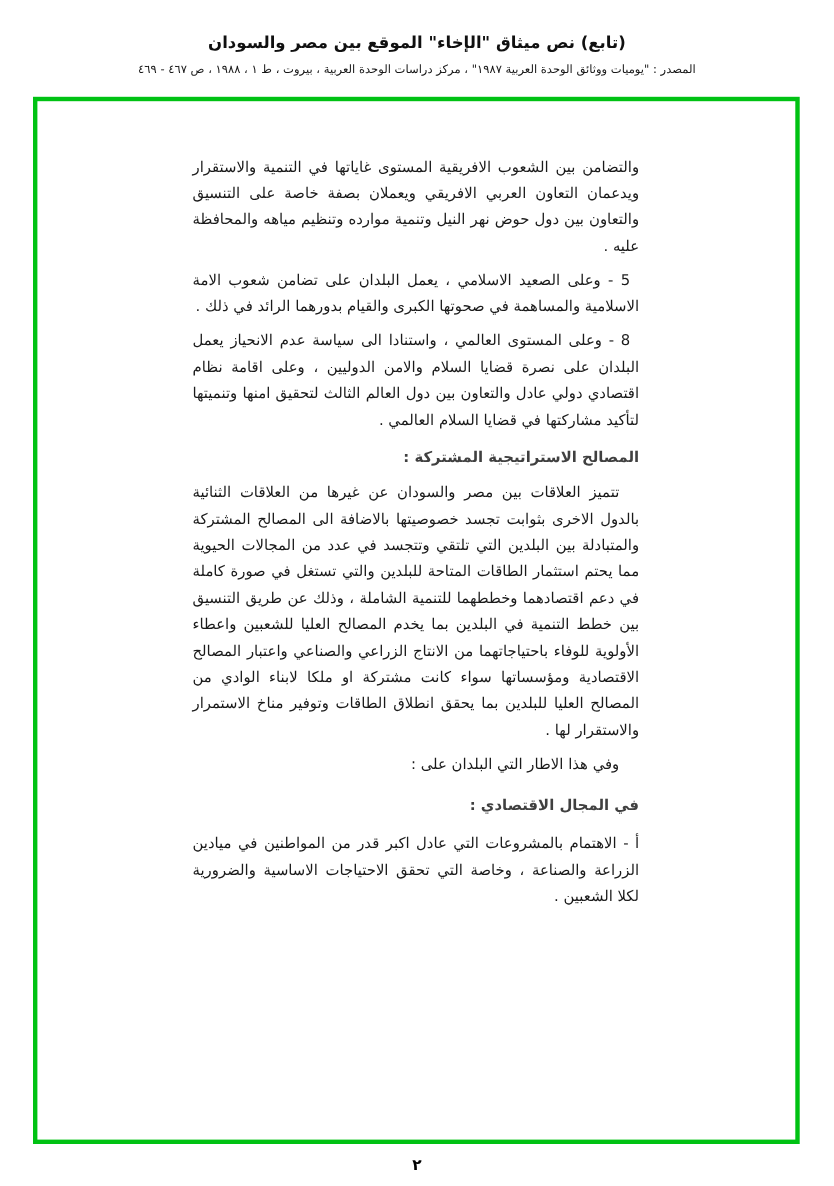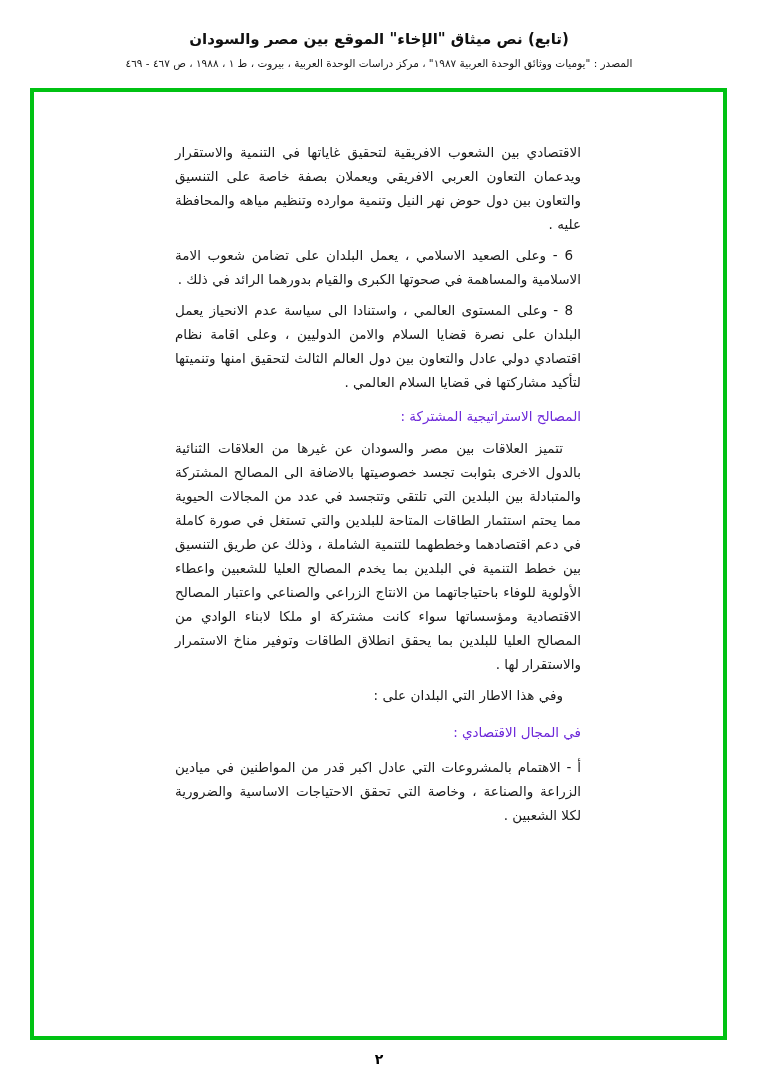--- a/index.html
+++ b/index.html
@@ -61,22 +61,22 @@
     font-size: 13.5px;
     line-height: 24px;
     color: var(--text, #1a1a1a);
   }
 
   .para { margin-bottom: 7px; }
   .indent { text-indent: 18px; }
   .indent-sm { text-indent: 8px; }
 
   .heading {
-    font-weight: normal;
-    color: #6d28d9;
+    font-weight: bold;
+    color: #404040;
     margin: 10px 0 8px;
     text-align: right;
   }
   .heading.sub {
     margin-top: 13px;
     margin-bottom: 11px;
   }
 
   
   .doc-footer {
@@ -98,23 +98,23 @@
 <div class="page">
 
   <header class="doc-header" dir="rtl">
     <div class="doc-title">(تابع) نص ميثاق "الإخاء" الموقع بين مصر والسودان</div>
     <div class="doc-source">المصدر : "يوميات ووثائق الوحدة العربية ١٩٨٧" ، مركز دراسات الوحدة العربية ، بيروت ، ط ١ ، ١٩٨٨ ، ص ٤٦٧ - ٤٦٩</div>
   </header>
 
   <div class="frame">
     <div class="text-col" dir="rtl">
 
-      <p class="para">الاقتصادي بين الشعوب الافريقية لتحقيق غاياتها في التنمية والاستقرار ويدعمان التعاون العربي الافريقي ويعملان بصفة خاصة على التنسيق والتعاون بين دول حوض نهر النيل وتنمية موارده وتنظيم مياهه والمحافظة عليه .</p>
+      <p class="para">والتضامن بين الشعوب الافريقية المستوى غاياتها في التنمية والاستقرار ويدعمان التعاون العربي الافريقي ويعملان بصفة خاصة على التنسيق والتعاون بين دول حوض نهر النيل وتنمية موارده وتنظيم مياهه والمحافظة عليه .</p>
 
-      <p class="para indent-sm">6 - وعلى الصعيد الاسلامي ، يعمل البلدان على تضامن شعوب الامة الاسلامية والمساهمة في صحوتها الكبرى والقيام بدورهما الرائد في ذلك .</p>
+      <p class="para indent-sm">5 - وعلى الصعيد الاسلامي ، يعمل البلدان على تضامن شعوب الامة الاسلامية والمساهمة في صحوتها الكبرى والقيام بدورهما الرائد في ذلك .</p>
 
       <p class="para indent-sm">8 - وعلى المستوى العالمي ، واستنادا الى سياسة عدم الانحياز يعمل البلدان على نصرة قضايا السلام والامن الدوليين ، وعلى اقامة نظام اقتصادي دولي عادل والتعاون بين دول العالم الثالث لتحقيق امنها وتنميتها لتأكيد مشاركتها في قضايا السلام العالمي .</p>
 
       <p class="heading">المصالح الاستراتيجية المشتركة :</p>
 
       <p class="para indent">تتميز العلاقات بين مصر والسودان عن غيرها من العلاقات الثنائية بالدول الاخرى بثوابت تجسد خصوصيتها بالاضافة الى المصالح المشتركة والمتبادلة بين البلدين التي تلتقي وتتجسد في عدد من المجالات الحيوية مما يحتم استثمار الطاقات المتاحة للبلدين والتي تستغل في صورة كاملة في دعم اقتصادهما وخططهما للتنمية الشاملة ، وذلك عن طريق التنسيق بين خطط التنمية في البلدين بما يخدم المصالح العليا للشعبين واعطاء الأولوية للوفاء باحتياجاتهما من الانتاج الزراعي والصناعي واعتبار المصالح الاقتصادية ومؤسساتها سواء كانت مشتركة او ملكا لابناء الوادي من المصالح العليا للبلدين بما يحقق انطلاق الطاقات وتوفير مناخ الاستمرار والاستقرار لها .</p>
 
       <p class="para indent">وفي هذا الاطار التي البلدان على :</p>
 
       <p class="heading sub">في المجال الاقتصادي :</p>

